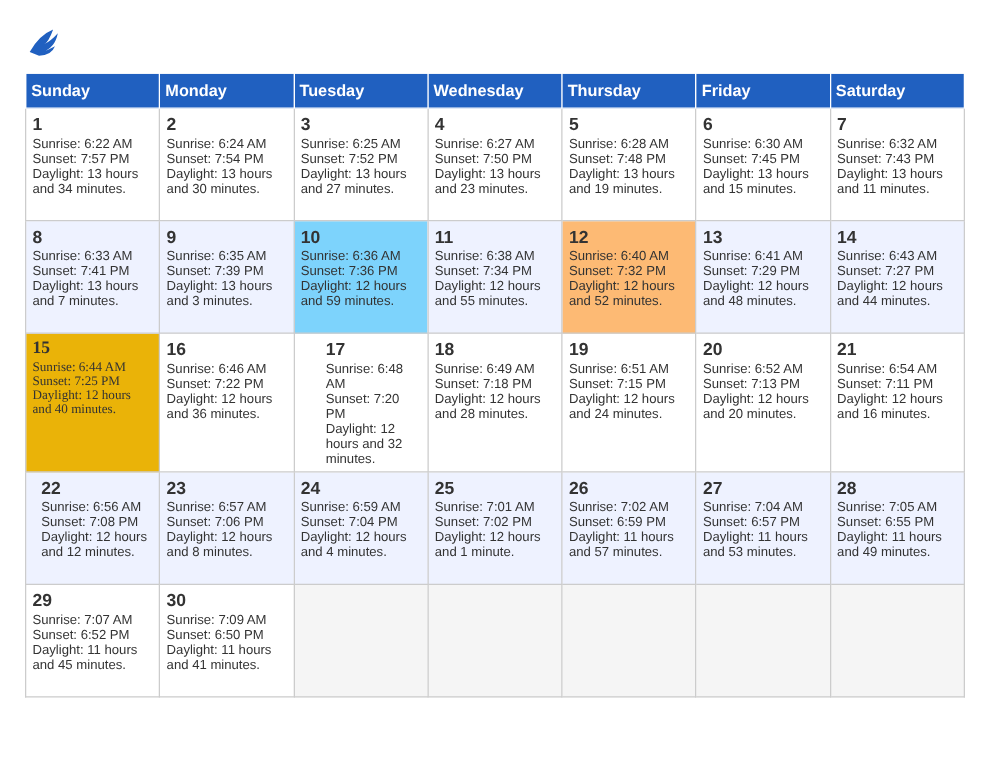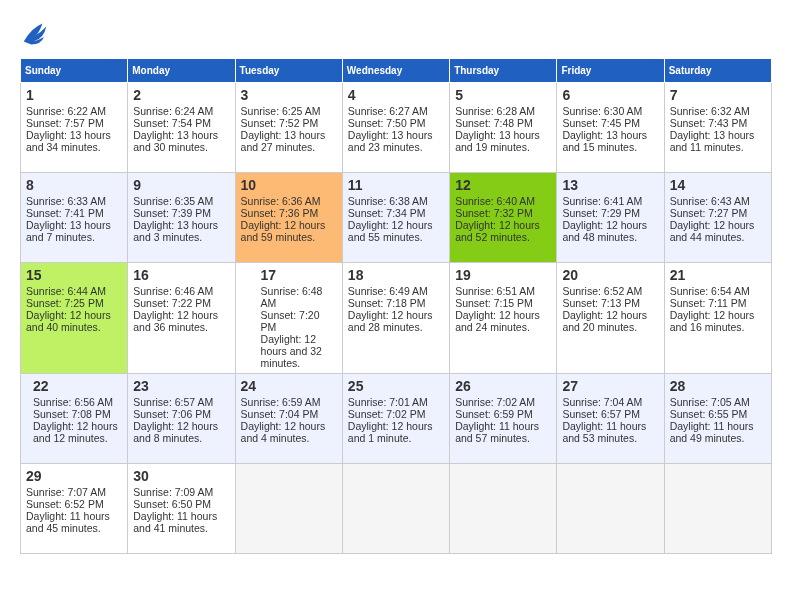--- a/index.html
+++ b/index.html
@@ -32,21 +32,21 @@
     .location { font-size: 16px; color: #555; }
     table {
       width: 100%;
       border-collapse: collapse;
       table-layout: fixed;
     }
     thead th {
       background-color: #2060c0;
       color: #fff;
       padding: 6px 4px;
-      font-size: 10px;
+      font-size: 13px;
       text-align: left;
       border: 1px solid #fff;
     }
     td {
       vertical-align: top;
       border: 1px solid #ccc;
       padding: 4px 5px;
       font-size: 10.5px;
       color: #333;
       background: #fff;
@@ -96,28 +96,28 @@
         <td style="background: rgb(255, 255, 255);"><span class="day-num">2</span><span>Sunrise: 6:24 AM</span><br><span>Sunset: 7:54 PM</span><br><span>Daylight: 13 hours and 30 minutes.</span></td>
         <td style="background: rgb(255, 255, 255);"><span class="day-num">3</span><span>Sunrise: 6:25 AM</span><br><span>Sunset: 7:52 PM</span><br><span>Daylight: 13 hours and 27 minutes.</span></td>
         <td style="background: rgb(255, 255, 255);"><span class="day-num">4</span><span>Sunrise: 6:27 AM</span><br><span>Sunset: 7:50 PM</span><br><span>Daylight: 13 hours and 23 minutes.</span></td>
         <td style="background: rgb(255, 255, 255);"><span class="day-num">5</span><span>Sunrise: 6:28 AM</span><br><span>Sunset: 7:48 PM</span><br><span>Daylight: 13 hours and 19 minutes.</span></td>
         <td style="background: rgb(255, 255, 255);"><span class="day-num">6</span><span>Sunrise: 6:30 AM</span><br><span>Sunset: 7:45 PM</span><br><span>Daylight: 13 hours and 15 minutes.</span></td>
         <td style="background: rgb(255, 255, 255);"><span class="day-num">7</span><span>Sunrise: 6:32 AM</span><br><span>Sunset: 7:43 PM</span><br><span>Daylight: 13 hours and 11 minutes.</span></td>
       </tr>
       <tr>
         <td style="background: rgb(238, 242, 255);"><span class="day-num">8</span><span>Sunrise: 6:33 AM</span><br><span>Sunset: 7:41 PM</span><br><span>Daylight: 13 hours and 7 minutes.</span></td>
         <td style="background: rgb(238, 242, 255);"><span class="day-num">9</span><span>Sunrise: 6:35 AM</span><br><span>Sunset: 7:39 PM</span><br><span>Daylight: 13 hours and 3 minutes.</span></td>
-        <td style="background: #fdba74; margin-left: 30px;"><span class="day-num">10</span><span>Sunrise: 6:36 AM</span><br><span>Sunset: 7:36 PM</span><br><span>Daylight: 12 hours and 59 minutes.</span></td>
+        <td style="background: #7dd3fc; margin-left: 30px;"><span class="day-num">10</span><span>Sunrise: 6:36 AM</span><br><span>Sunset: 7:36 PM</span><br><span>Daylight: 12 hours and 59 minutes.</span></td>
         <td style="background: rgb(238, 242, 255);"><span class="day-num">11</span><span>Sunrise: 6:38 AM</span><br><span>Sunset: 7:34 PM</span><br><span>Daylight: 12 hours and 55 minutes.</span></td>
-        <td style="background: #84cc16;"><span class="day-num">12</span><span>Sunrise: 6:40 AM</span><br><span>Sunset: 7:32 PM</span><br><span>Daylight: 12 hours and 52 minutes.</span></td>
+        <td style="background: #fdba74;"><span class="day-num">12</span><span>Sunrise: 6:40 AM</span><br><span>Sunset: 7:32 PM</span><br><span>Daylight: 12 hours and 52 minutes.</span></td>
         <td style="background: rgb(238, 242, 255); margin-left: 28px;"><span class="day-num">13</span><span>Sunrise: 6:41 AM</span><br><span>Sunset: 7:29 PM</span><br><span>Daylight: 12 hours and 48 minutes.</span></td>
         <td style="background: rgb(238, 242, 255);"><span class="day-num">14</span><span>Sunrise: 6:43 AM</span><br><span>Sunset: 7:27 PM</span><br><span>Daylight: 12 hours and 44 minutes.</span></td>
       </tr>
       <tr>
-        <td style="background: #bef264;"><span class="day-num">15</span><span>Sunrise: 6:44 AM</span><br><span>Sunset: 7:25 PM</span><br><span>Daylight: 12 hours and 40 minutes.</span></td>
+        <td style="background: #eab308; font-family: Liberation Serif, serif;"><span class="day-num">15</span><span>Sunrise: 6:44 AM</span><br><span>Sunset: 7:25 PM</span><br><span>Daylight: 12 hours and 40 minutes.</span></td>
         <td style="background: rgb(255, 255, 255);"><span class="day-num">16</span><span>Sunrise: 6:46 AM</span><br><span>Sunset: 7:22 PM</span><br><span>Daylight: 12 hours and 36 minutes.</span></td>
         <td style="background: rgb(255, 255, 255); padding-left: 25px;"><span class="day-num">17</span><span>Sunrise: 6:48 AM</span><br><span>Sunset: 7:20 PM</span><br><span>Daylight: 12 hours and 32 minutes.</span></td>
         <td style="background: rgb(255, 255, 255); margin-top: 24px;"><span class="day-num">18</span><span>Sunrise: 6:49 AM</span><br><span>Sunset: 7:18 PM</span><br><span>Daylight: 12 hours and 28 minutes.</span></td>
         <td style="background: rgb(255, 255, 255);"><span class="day-num">19</span><span>Sunrise: 6:51 AM</span><br><span>Sunset: 7:15 PM</span><br><span>Daylight: 12 hours and 24 minutes.</span></td>
         <td style="background: rgb(255, 255, 255);"><span class="day-num">20</span><span>Sunrise: 6:52 AM</span><br><span>Sunset: 7:13 PM</span><br><span>Daylight: 12 hours and 20 minutes.</span></td>
         <td style="background: rgb(255, 255, 255);"><span class="day-num">21</span><span>Sunrise: 6:54 AM</span><br><span>Sunset: 7:11 PM</span><br><span>Daylight: 12 hours and 16 minutes.</span></td>
       </tr>
       <tr>
         <td style="background: rgb(238, 242, 255); padding-left: 12px;"><span class="day-num">22</span><span>Sunrise: 6:56 AM</span><br><span>Sunset: 7:08 PM</span><br><span>Daylight: 12 hours and 12 minutes.</span></td>
         <td style="background: rgb(238, 242, 255);"><span class="day-num">23</span><span>Sunrise: 6:57 AM</span><br><span>Sunset: 7:06 PM</span><br><span>Daylight: 12 hours and 8 minutes.</span></td>

